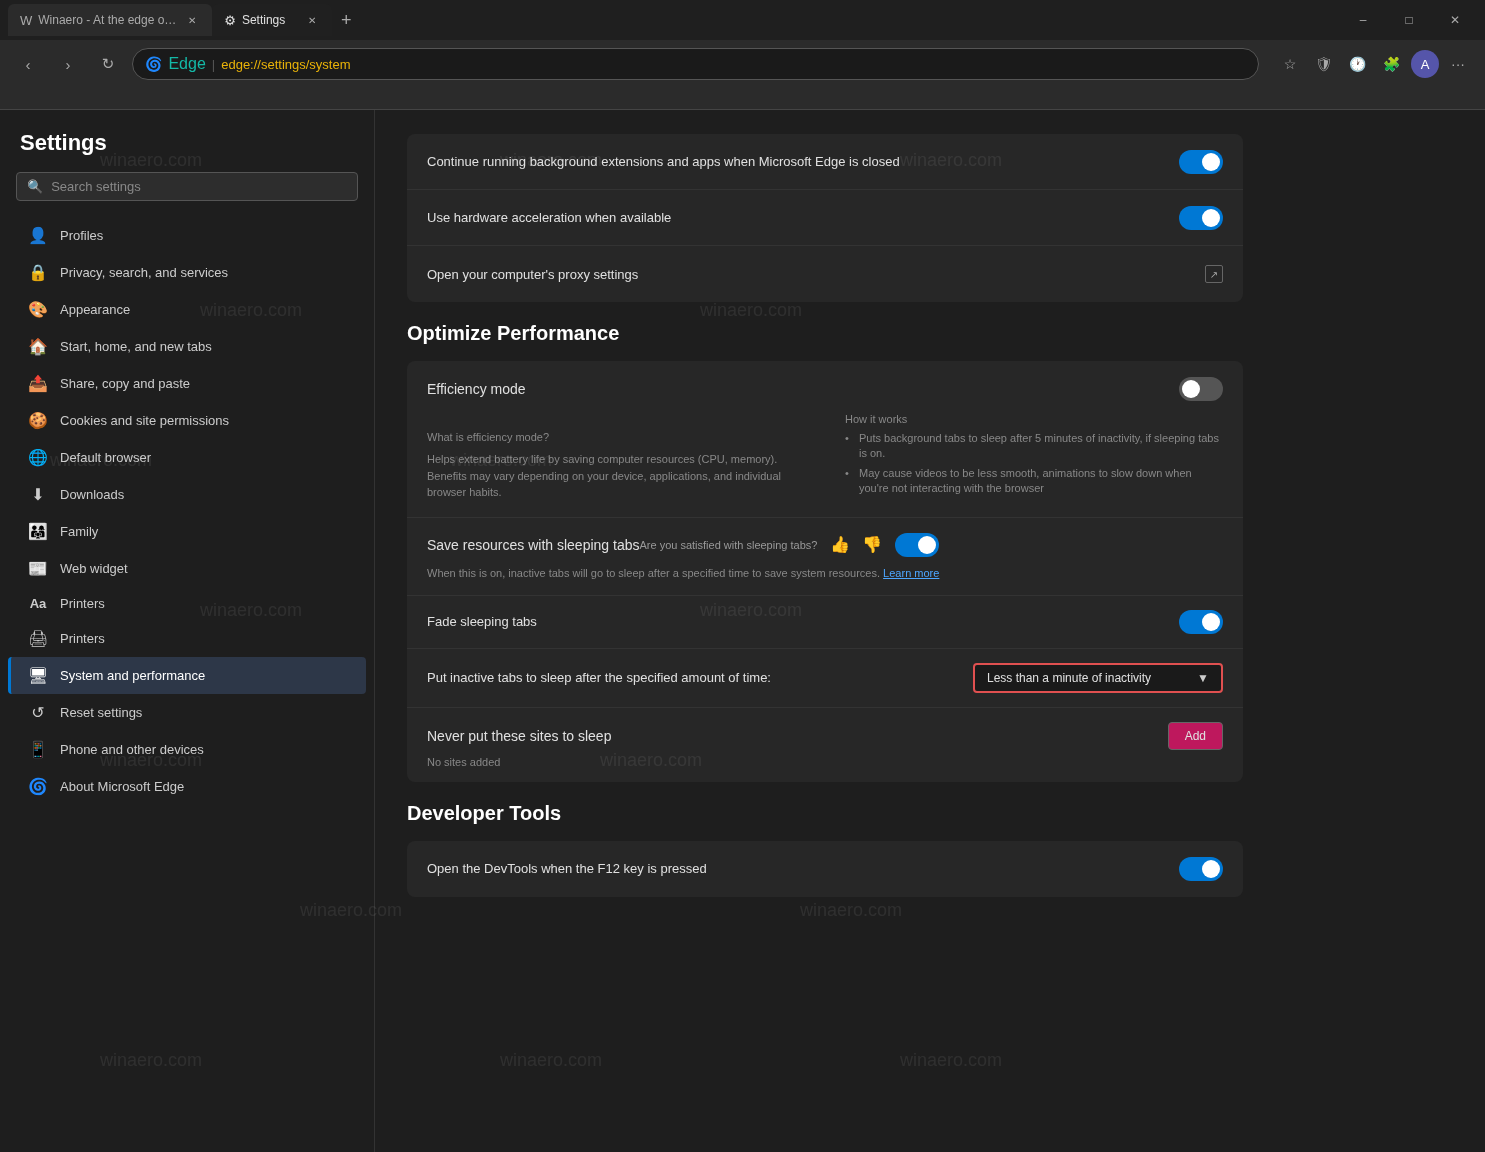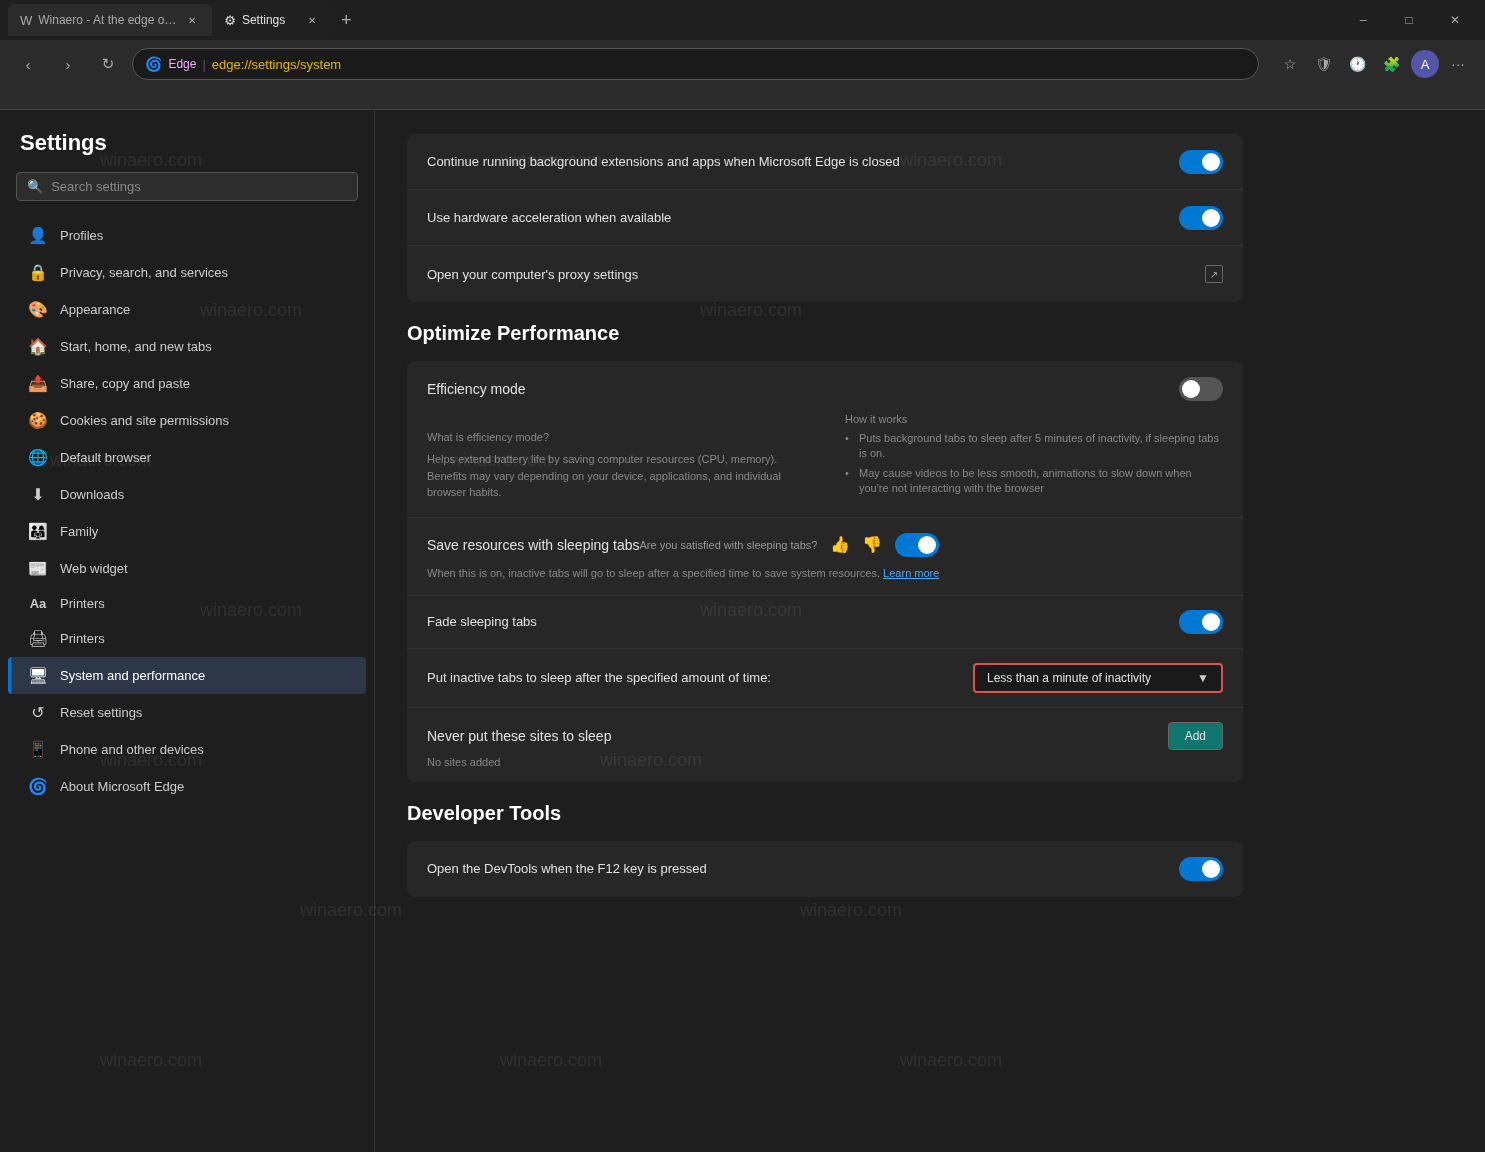--- a/index.html
+++ b/index.html
@@ -423,21 +423,21 @@
       align-items: center;
       justify-content: space-between;
       margin-bottom: 6px;
     }
     .never-sleep-title {
       font-size: 14px;
       font-weight: 500;
       color: #e0e0e0;
     }
     .add-btn {
-      background: #0f766e;
+      background: #be185d;
       border: 1px solid #666;
       color: #e0e0e0;
       font-size: 12px;
       padding: 6px 16px;
       border-radius: 4px;
       cursor: pointer;
     }
     .no-sites-text {
       font-size: 11px;
       color: #888;
@@ -500,21 +500,21 @@
       <button class="win-btn">□</button>
       <button class="win-btn close">✕</button>
     </div>
   </div>
   <div class="nav-bar">
     <button class="nav-btn">‹</button>
     <button class="nav-btn">›</button>
     <button class="nav-btn">↻</button>
     <div class="address-bar">
       <span style="font-size:14px;">🌀</span>
-      <span style="color:#f0abfc;font-size:12px;">Edge</span>
+      <span style="color:#14b8a6;font-size:16px;">Edge</span>
       <span style="color:#555;">|</span>
       <span style="font-size:13px;color:#eab308;">edge://settings/system</span>
     </div>
     <div class="toolbar-icons">
       <button class="toolbar-icon">☆</button>
       <button class="toolbar-icon">🛡</button>
       <button class="toolbar-icon">🕐</button>
       <button class="toolbar-icon">🧩</button>
       <div class="avatar">A</div>
       <button class="toolbar-icon">···</button>

